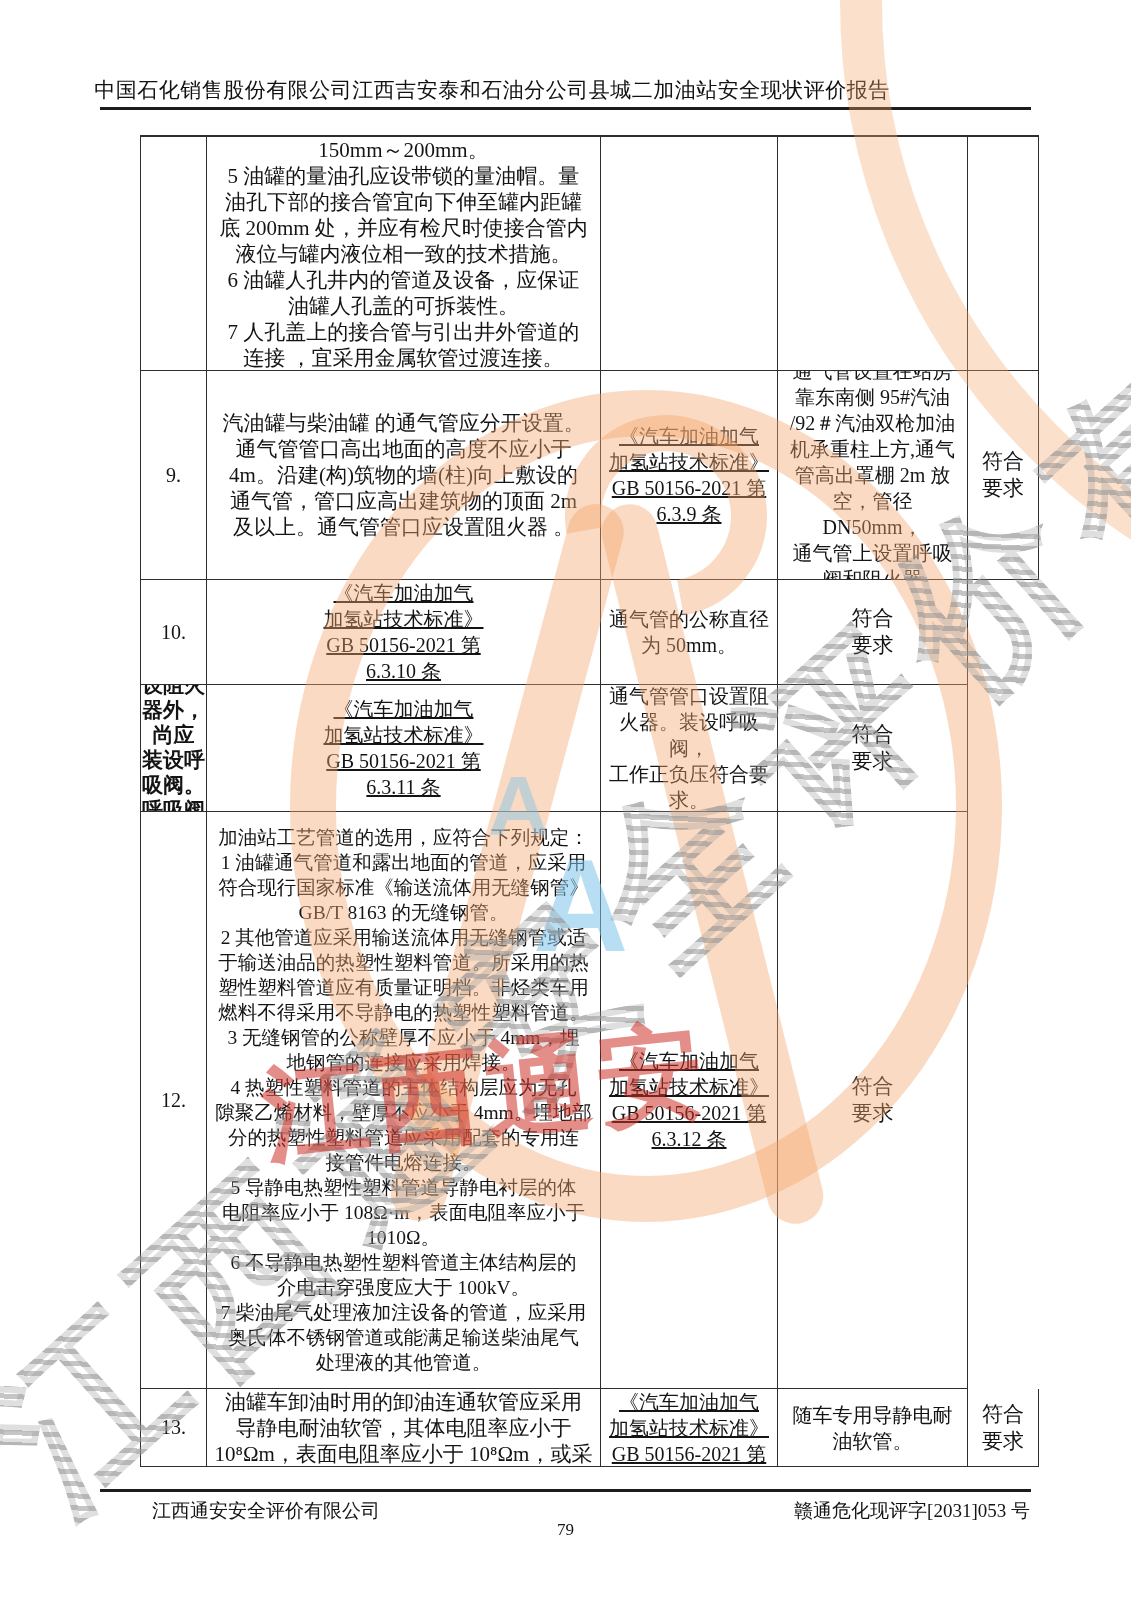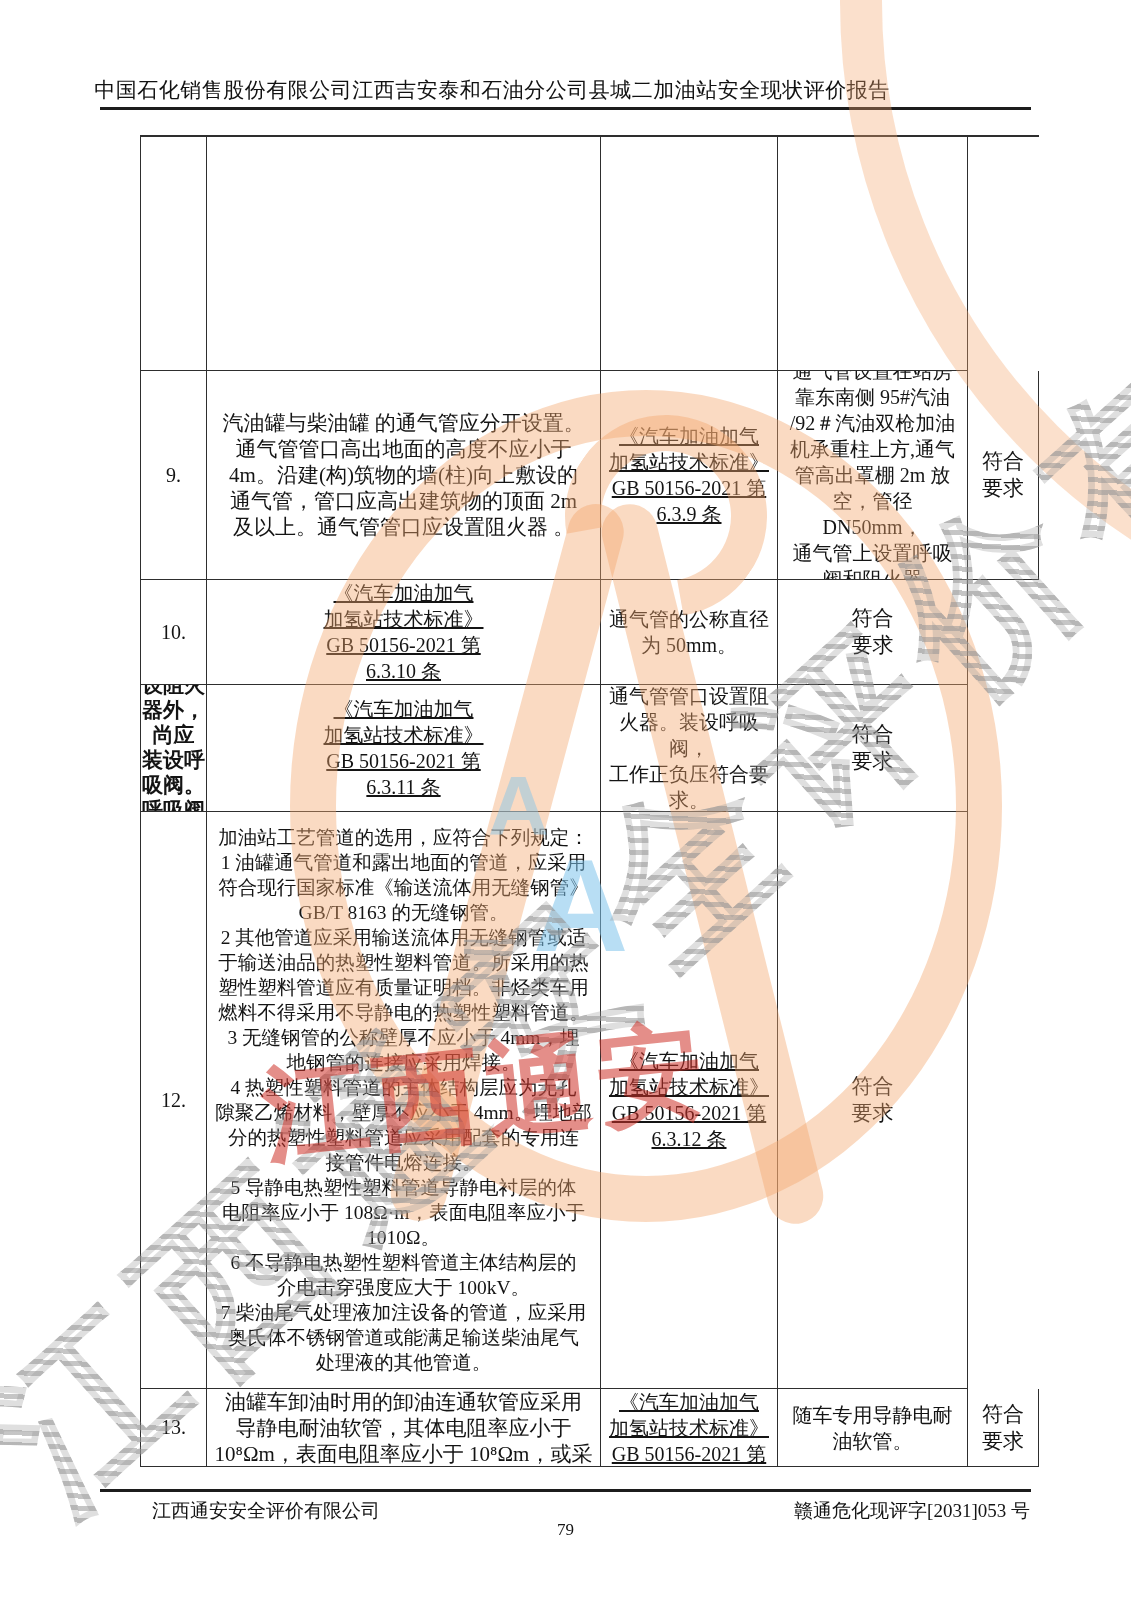--- a/index.html
+++ b/index.html
@@ -56,20 +56,29 @@
 </head>
 <body>
 
 <div class="hdr-title">中国石化销售股份有限公司江西吉安泰和石油分公司县城二加油站安全现状评价报告</div>
 <div class="hdr-rule"></div>
 
 <div class="tbl">
 
   <div class="row r0">
     <div class="cell c-no"></div>
+    <div class="cell c-req">150mm～200mm。
+5 油罐的量油孔应设带锁的量油帽。量
+油孔下部的接合管宜向下伸至罐内距罐
+底 200mm 处，并应有检尺时使接合管内
+液位与罐内液位相一致的技术措施。
+6 油罐人孔井内的管道及设备，应保证
+油罐人孔盖的可拆装性。
+7 人孔盖上的接合管与引出井外管道的
+连接 ，宜采用金属软管过渡连接。</div>
     <div class="cell c-std"></div>
     <div class="cell c-find"></div>
     <div class="cell c-res"></div>
   </div>
 
   <div class="row r1">
     <div class="cell c-no">9.</div>
     <div class="cell c-req">汽油罐与柴油罐 的通气管应分开设置。
 通气管管口高出地面的高度不应小于
 4m。沿建(构)筑物的墙(柱)向上敷设的

